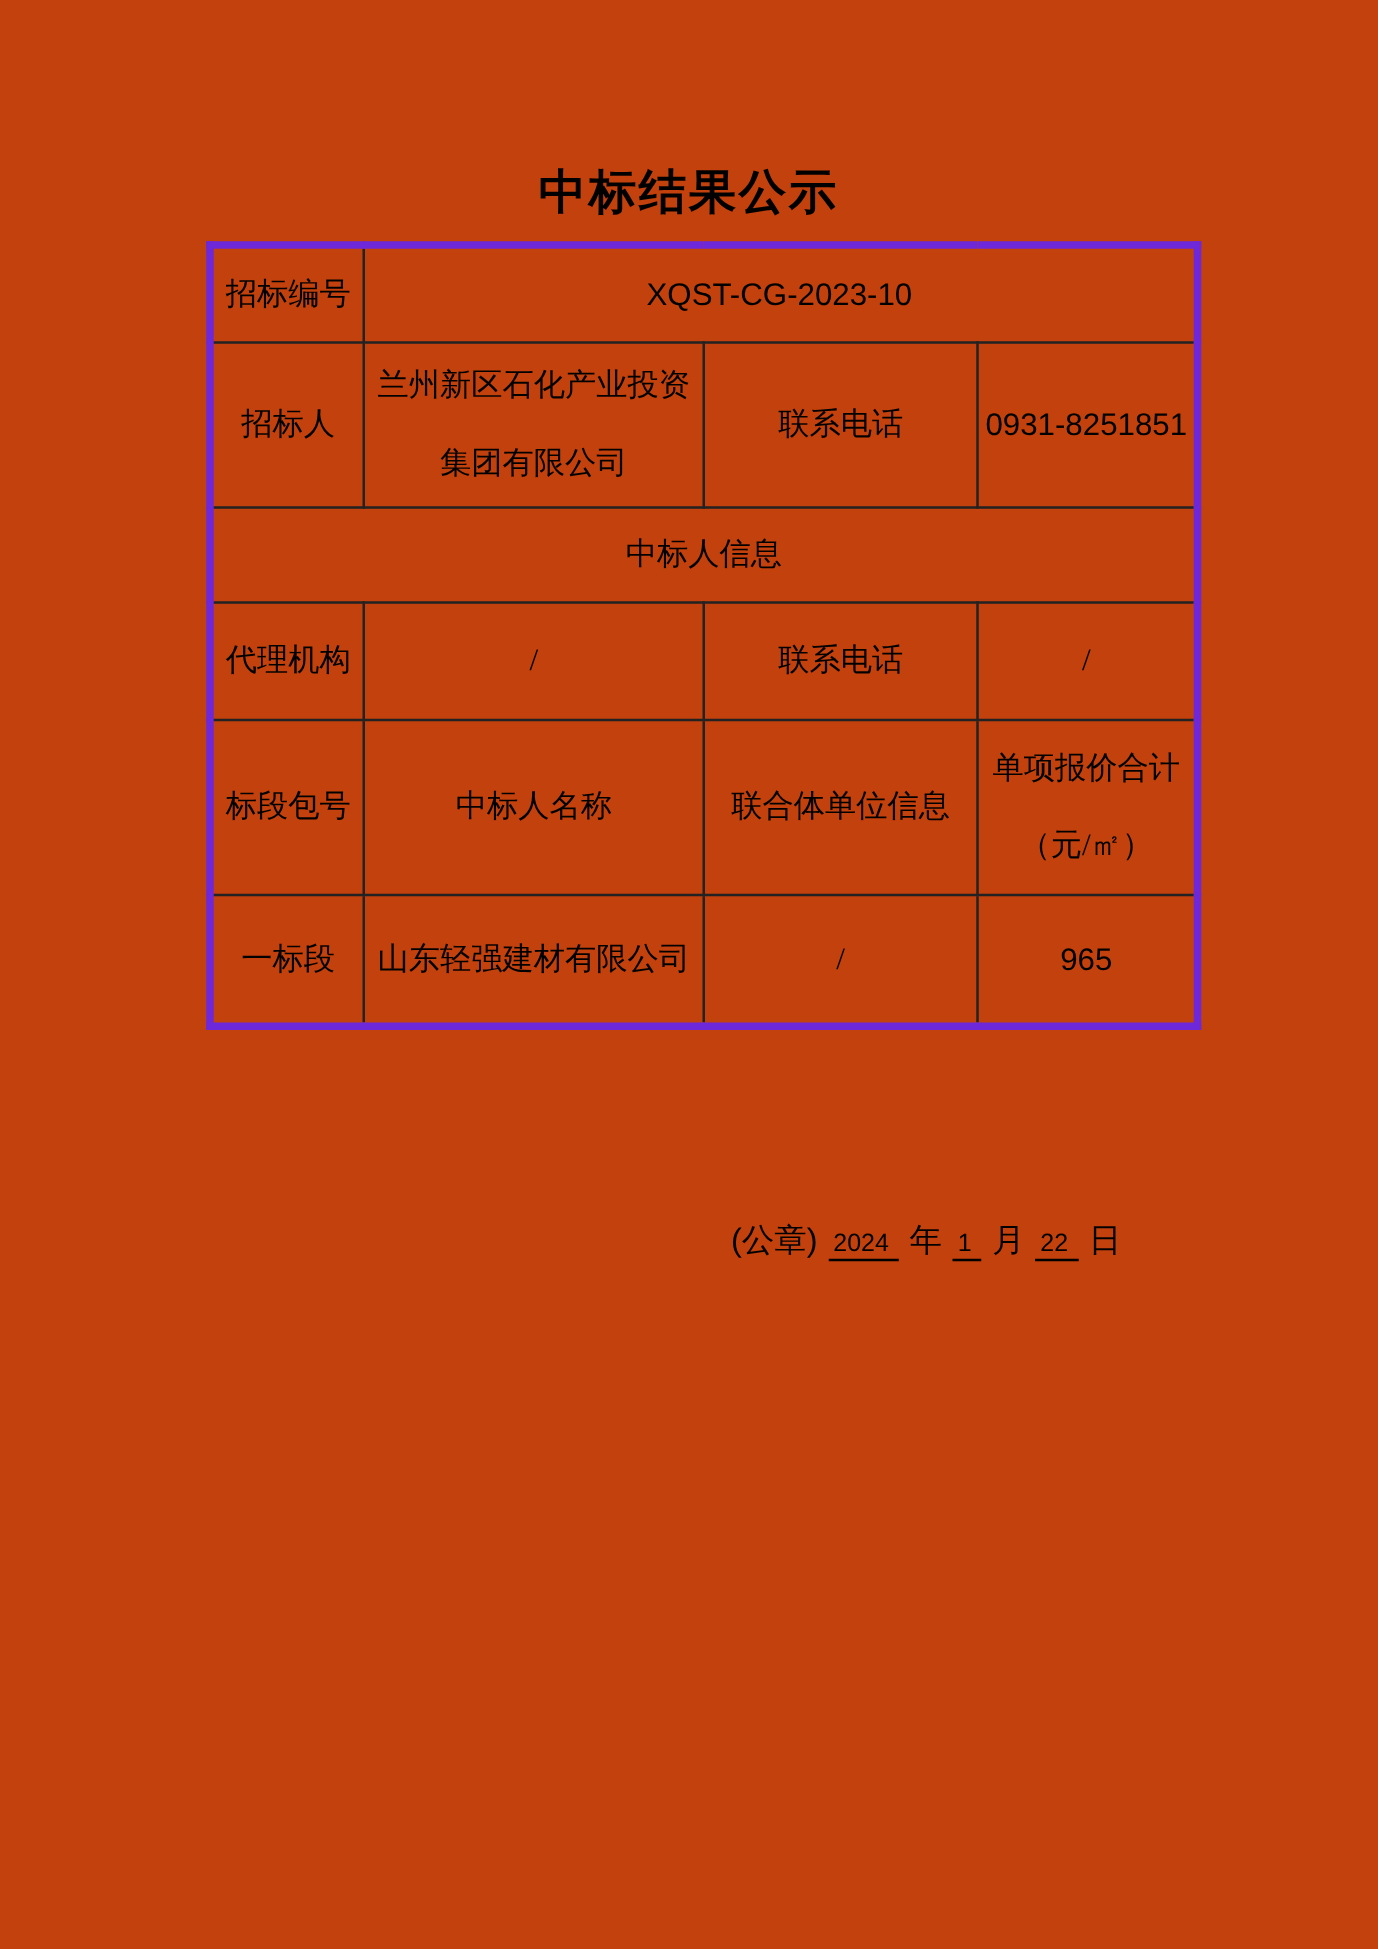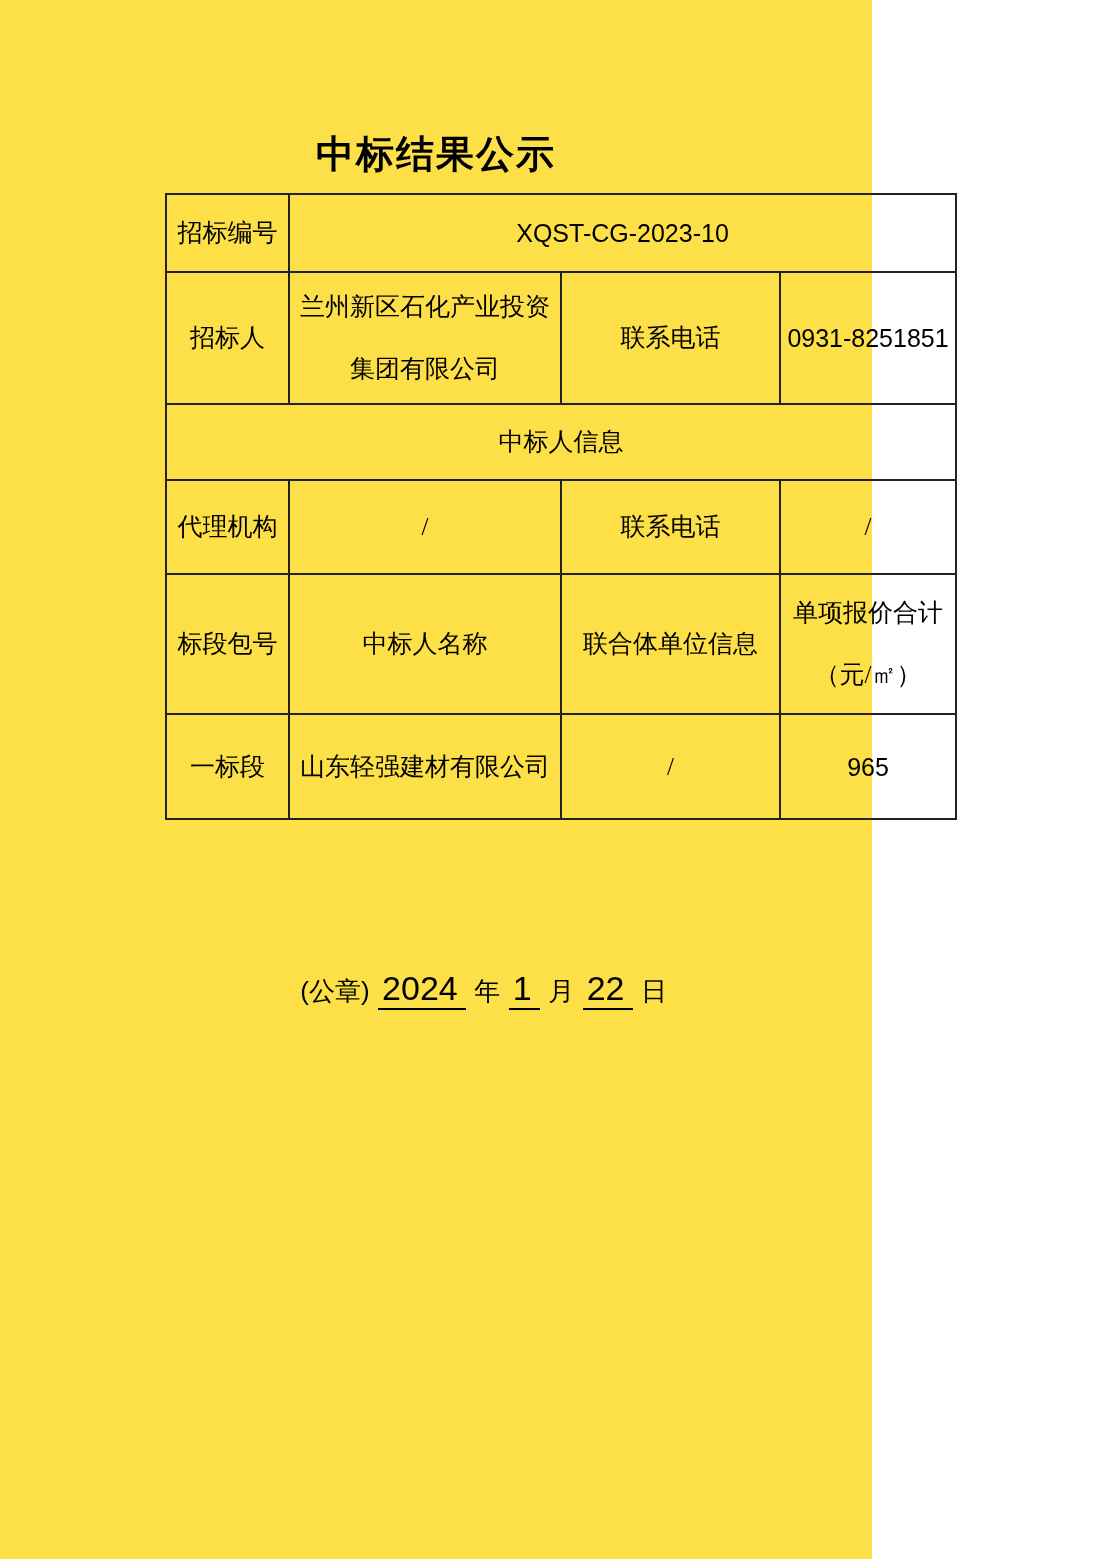--- a/index.html
+++ b/index.html
@@ -7,23 +7,23 @@
   body {
     width: 1102px;
     height: 1559px;
     background: #ffffff;
     color: #000000;
     font-family: "Liberation Serif", "DejaVu Serif", serif;
     overflow: hidden;
   }
   .page {
     position: relative;
-    width: 872px;
+    width: 1102px;
     height: 1559px;
-    background: #fde047;
+    background: #c2410c;
   }
   .doc-title {
     padding-top: 130px;
     text-align: center;
     font-size: 38px;
     font-weight: bold;
     letter-spacing: 2px;
     line-height: 1.3;
   }
   .doc-paragraph {
@@ -37,21 +37,21 @@
   .ul {
     text-decoration: underline;
     text-decoration-thickness: 2px;
     text-underline-offset: 6px;
   }
   table.result-table {
     border-collapse: collapse;
     table-layout: fixed;
     width: 790px;
     margin: 14px 0 0 165px;
-    border: 2px solid #6d28d9;
+    border: 6px solid #6d28d9;
   }
   table.result-table td {
     border: 2px solid #222222;
     text-align: center;
     vertical-align: middle;
     font-size: 25px;
     line-height: 62px;
     padding: 0 4px;
     overflow: hidden;
   }
@@ -61,21 +61,21 @@
   }
   .seal-line {
     margin: 148px 205px 0 0;
     text-align: right;
     font-size: 26px;
     line-height: 40px;
     white-space: nowrap;
   }
   .seal-num {
     font-family: "Liberation Sans", "DejaVu Sans", sans-serif;
-    font-size: 34px;
+    font-size: 20px;
     border-bottom: 2px solid #000;
     padding: 0 8px 1px 4px;
     margin: 0 2px;
   }
   .seal-prefix {
     font-family: "Liberation Sans", "DejaVu Sans", sans-serif;
     margin-right: 0;
   }
 </style>
 </head>

